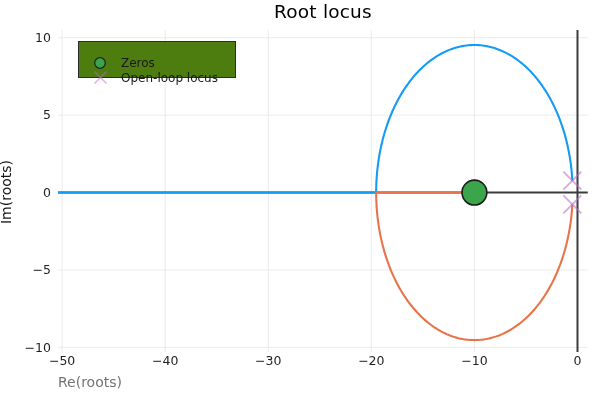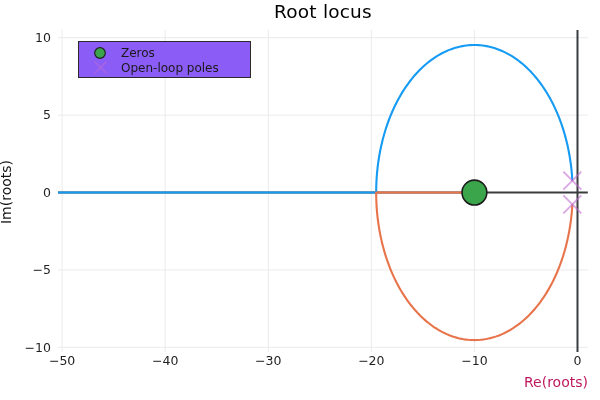--- a/index.html
+++ b/index.html
@@ -5,31 +5,31 @@
   html,body{margin:0;padding:0;background:#ffffff;}
   .fig{
     position:relative;width:600px;height:400px;background:#ffffff;overflow:hidden;
     font-family:"DejaVu Sans","Liberation Sans",sans-serif;
   }
   .title{
     position:absolute;left:58px;top:1px;width:530px;text-align:center;
     font-size:18.5px;color:#000000;letter-spacing:.2px;
   }
   .xlab{
-    position:absolute;left:58px;top:374px;width:530px;text-align:right;
-    font-size:14px;color:#be185d;
+    position:absolute;left:58px;top:374px;width:530px;text-align:left;
+    font-size:14px;color:#737373;
   }
   .ylab{
     position:absolute;left:-93px;top:183px;width:200px;height:18px;text-align:center;
     font-size:14px;color:#151515;transform:rotate(-90deg);
   }
   .legend{
-    position:absolute;left:78px;top:41px;width:173px;height:37px;
-    border:1.4px solid #2b2b2b;background:#8b5cf6;box-sizing:border-box;
-    padding-top:3px;z-index:3;
+    position:absolute;left:78px;top:41px;width:158px;height:37px;
+    border:1.4px solid #2b2b2b;background:#4d7c0f;box-sizing:border-box;
+    padding-top:13px;z-index:3;
   }
   .lgd-row{display:flex;align-items:center;height:15px;}
   .lgd-marker{width:42px;display:flex;justify-content:center;align-items:center;}
   .lgd-label{font-size:12px;color:#1a1a1a;line-height:1;}
   .lgd-x line{opacity:.5;}
   svg.plot{position:absolute;left:0;top:0;}
 </style>
 </head>
 <body>
 
@@ -83,17 +83,17 @@
       </span>
       <span class="lgd-label">Zeros</span>
     </div>
     <div class="lgd-row">
       <span class="lgd-marker lgd-x">
         <svg width="15" height="15">
           <line x1="1.5" y1="1.5" x2="13.5" y2="13.5" stroke-width="1.6" stroke="#bf6cd0"></line>
           <line x1="13.5" y1="1.5" x2="1.5" y2="13.5" stroke-width="1.6" stroke="#bf6cd0"></line>
         </svg>
       </span>
-      <span class="lgd-label">Open-loop poles</span>
+      <span class="lgd-label">Open-loop locus</span>
     </div>
   </div>
 
 </div>
 
 </body></html>

